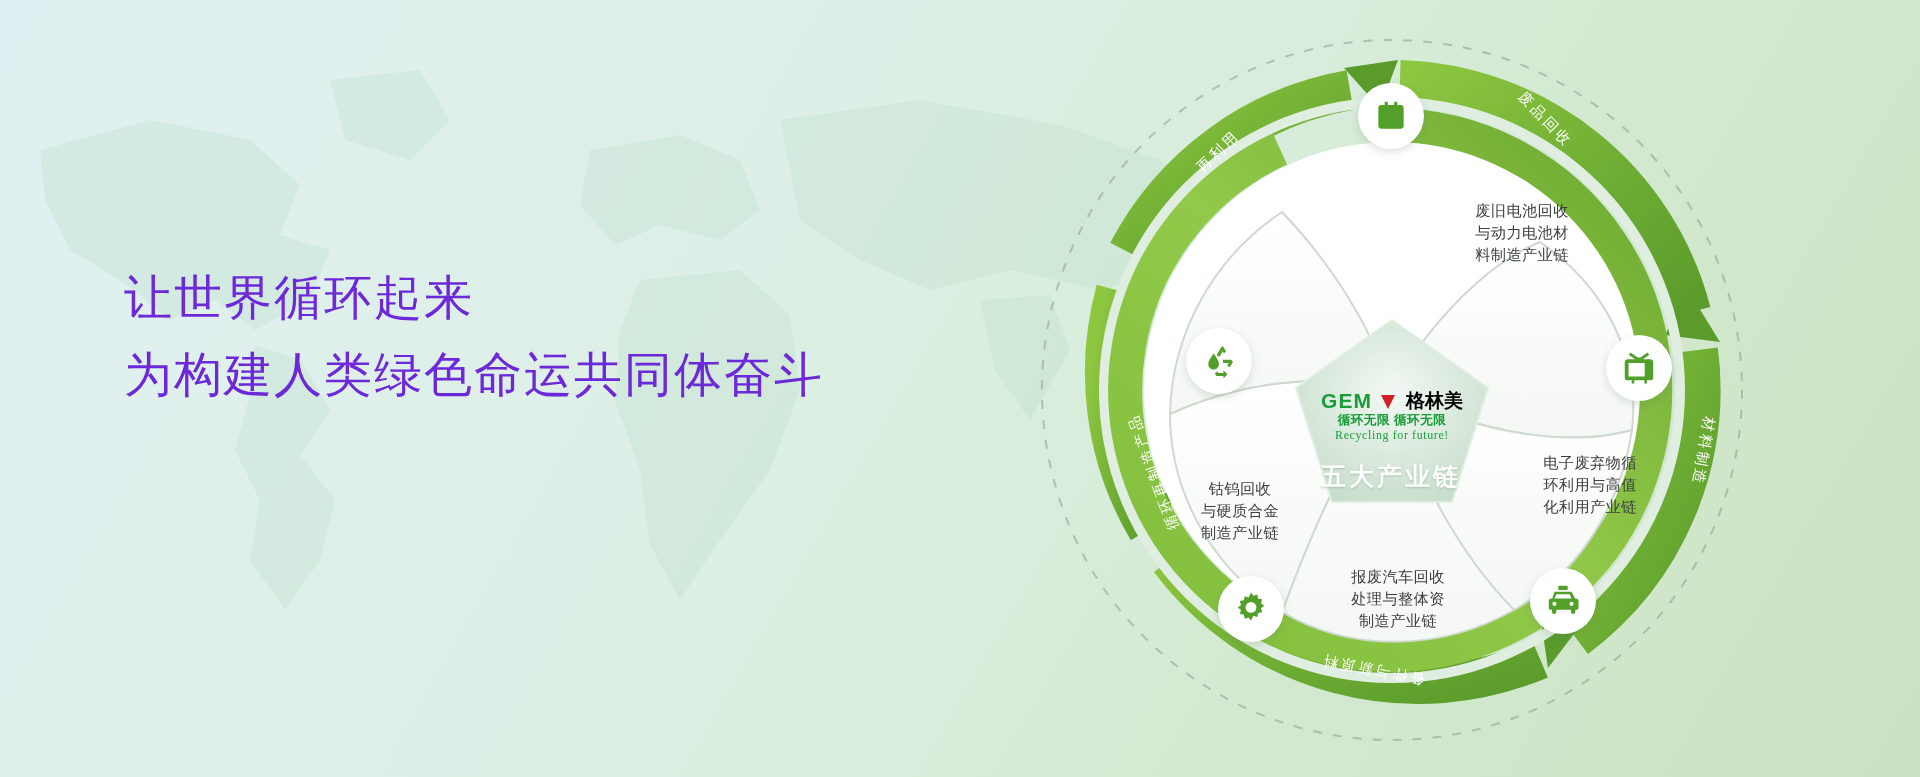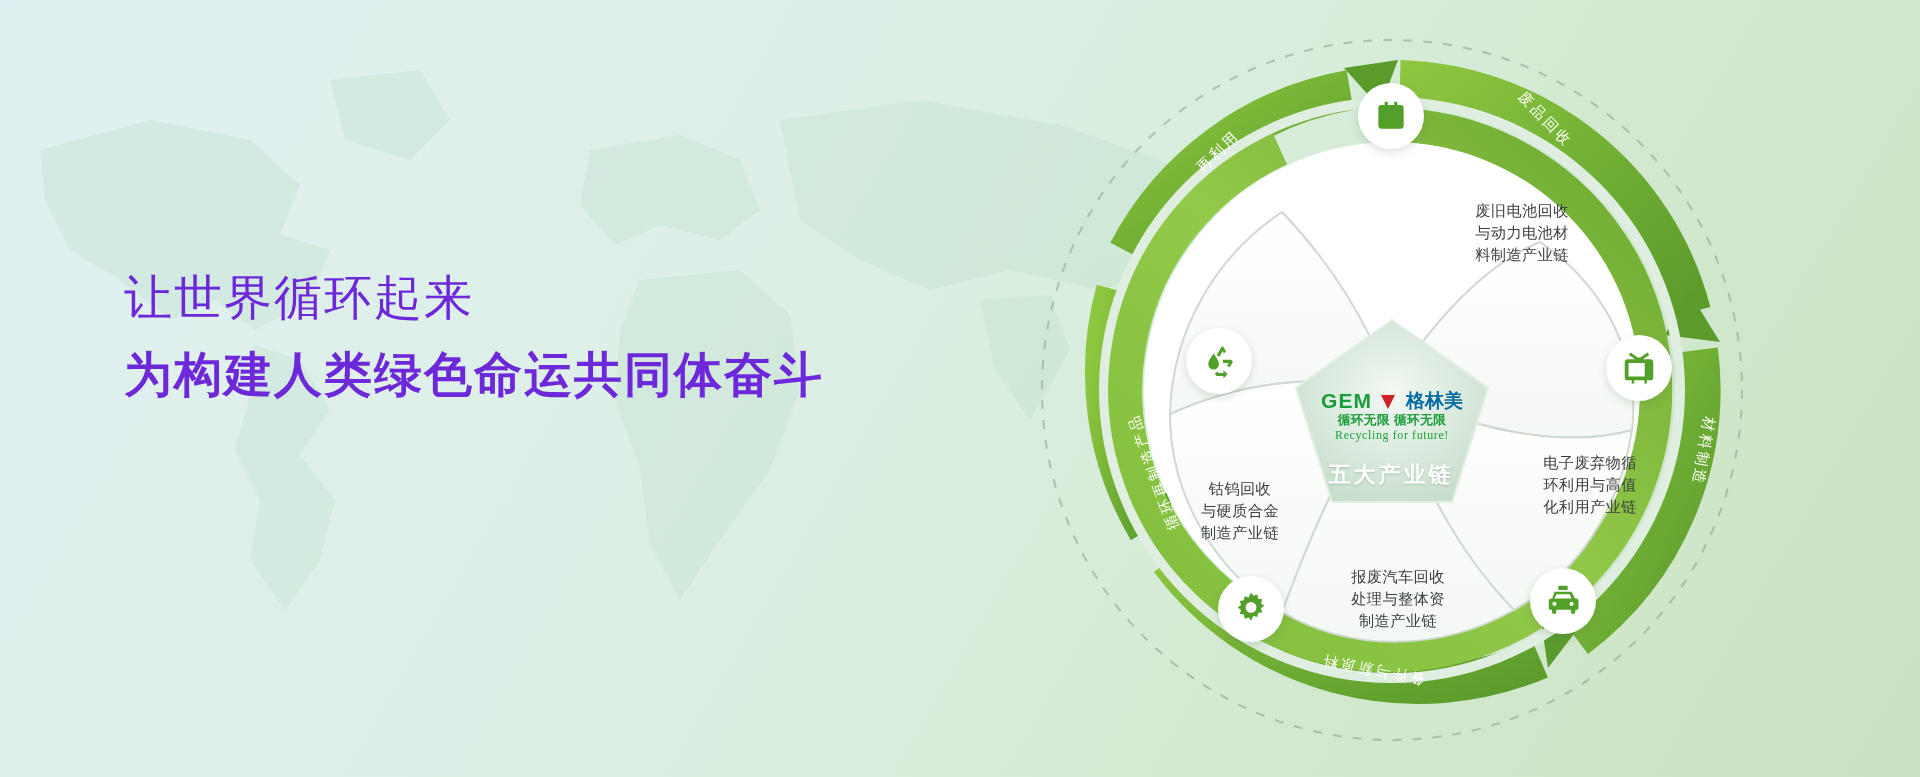--- a/index.html
+++ b/index.html
@@ -13,21 +13,21 @@
   
   #worldmap { position:absolute; left:0; top:0; width:1920px; height:777px;
               opacity:.45; pointer-events:none; }
 
   
   .headline { position:absolute; left:124px; top:268px; width:760px; }
   .headline .line {
     font-size:48px; line-height:60px; letter-spacing:2px;
     color:#6d28d9; font-weight:500; white-space:nowrap;
   }
-  .headline .line2 { margin-top:17px;font-weight:bold; }
+  .headline .line2 { margin-top:17px; }
 
   
   #diagram { position:absolute; left:1020px; top:-10px; width:900px; height:800px; }
 
   
   .petal-label {
     position:absolute; color:#3b3f41; font-size:15.2px; line-height:22px;
     text-align:center; white-space:pre-line; letter-spacing:.4px;
   }
   
@@ -36,27 +36,27 @@
     text-align:center; line-height:1;
   }
   .logo-row1 { display:flex; align-items:center; justify-content:center; gap:11px; }
   .logo-gem {
     font-family:"Liberation Sans", sans-serif; font-weight:bold; font-size:21px;
     color:#1a9c39; letter-spacing:1px; display:inline-block;
   }
   .logo-tri { display:inline-block; width:0;height:0;
     border-left:7px solid transparent;border-right:7px solid transparent;
     border-top:14px solid #cf2027; position:relative; top:1px; margin-left:-2px;}
-  .logo-cn { font-size:19px; font-weight:bold; color:#0369a1; letter-spacing:0px; }
+  .logo-cn { font-size:19px; font-weight:bold; color:#000000; letter-spacing:0px; }
   .logo-slogan { font-size:12.6px; color:#1a9c39; font-weight:bold; margin-top:3px; letter-spacing:.5px;}
   .logo-en { font-size:12px; color:#18a03b; font-weight:normal; margin-top:2px; letter-spacing:.6px;
              font-family:"Liberation Serif", serif;}
   .center-title {
     position:absolute; left:276px; top:470px; width:190px; text-align:center;
-    color:#ffffff; font-size:22px; font-weight:bold; letter-spacing:3px;
+    color:#ffffff; font-size:25px; font-weight:bold; letter-spacing:3px;
     text-shadow:0 1px 2px rgba(120,150,120,.45);
   }
 
   
   .bubble {
     position:absolute; width:66px; height:66px; border-radius:50%;
     background:#ffffff; box-shadow:0 3px 9px rgba(90,120,90,.22);
     display:flex; align-items:center; justify-content:center;
   }
   .bubble svg { width:38px; height:38px; fill:#52a02a; }

